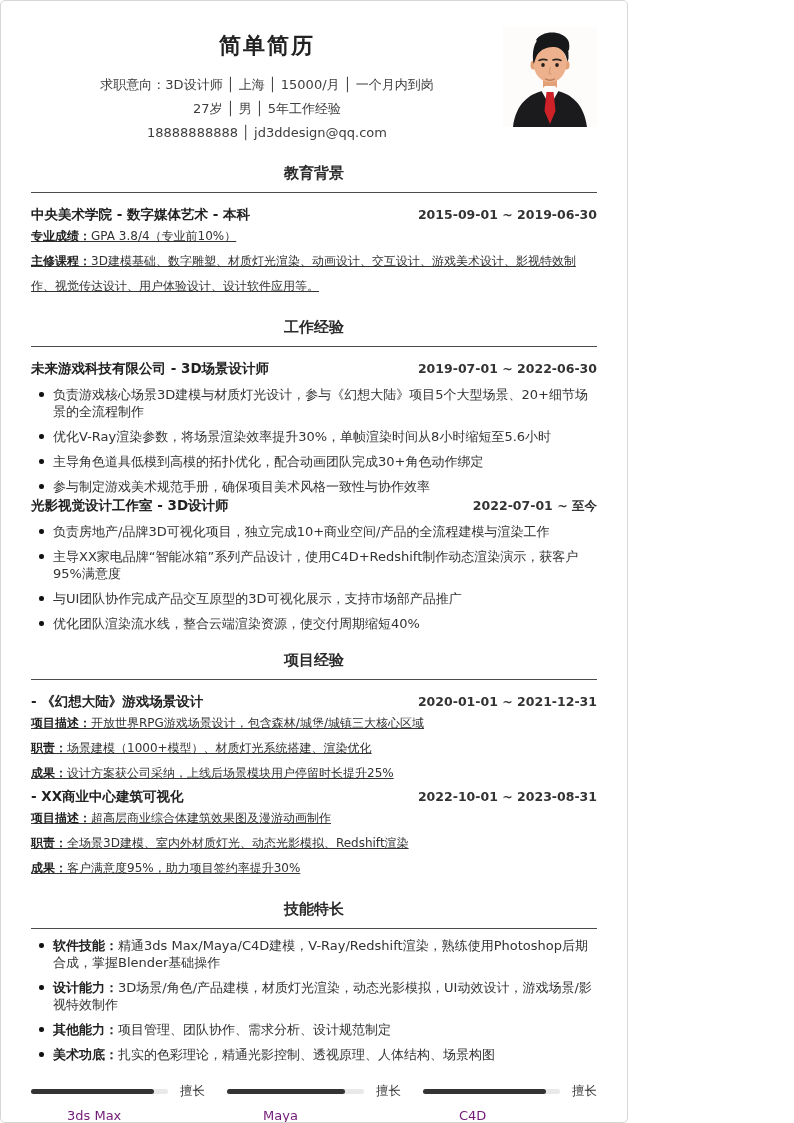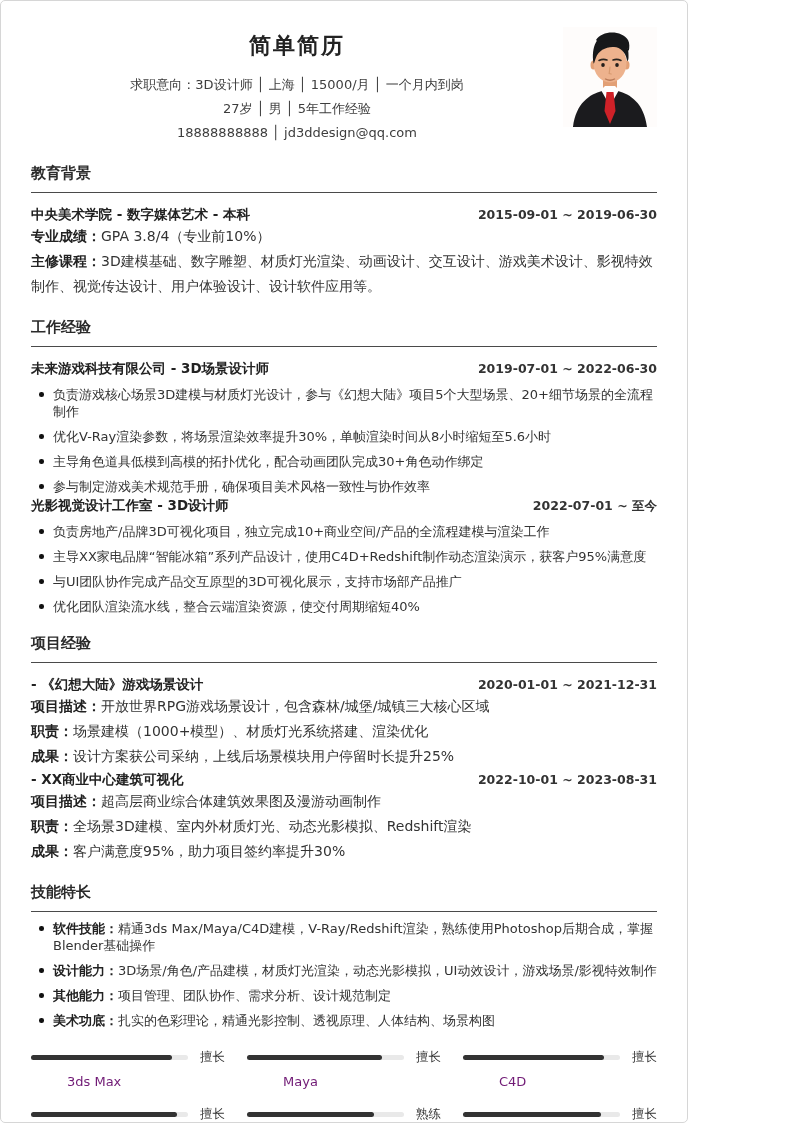--- a/index.html
+++ b/index.html
@@ -1,40 +1,40 @@
 <!DOCTYPE html>
 <html><head>
 <meta charset="utf-8">
 <style>
   html,body { margin:0; padding:0; background:#ffffff; }
   body { font-family:"DejaVu Sans","Liberation Sans",sans-serif; }
   .resume {
-    position:relative; width:688px; height:1123px; box-sizing:border-box;
+    position:relative; width:628px; height:1123px; box-sizing:border-box;
     background:#ffffff; border:1px solid #d6d6d6; border-radius:5px;
     padding:22px 30px 8px 30px; overflow:hidden; color:#333;
   }
   
   .header { display:flex; }
   .header-left { flex:1; text-align:center; padding-top:8px; }
   .resume-title { margin:0 0 12px 0; font-size:22px; font-weight:bold; color:#222; letter-spacing:2px; }
   .info-line { font-size:13px; color:#3d3d3d; line-height:24px; }
   .photo { width:94px; height:100px; margin-top:4px; flex:0 0 auto; }
   .photo svg { display:block; width:94px; height:100px; }
   
   .section { margin-top:19px; }
   .section-title {
     font-size:15px; font-weight:bold; color:#2b2b2b;
-    padding-bottom:9px; border-bottom:1px solid #4a4a4a;
+    padding-bottom:9px; border-bottom:1px solid #4a4a4a;text-align:center;
   }
   .entry { margin-top:13px; }
   .entry + .entry { margin-top:2px; }
   .entry-head { display:flex; justify-content:space-between; align-items:baseline; }
   .entry-title { font-size:13.5px; font-weight:bold; color:#222; }
   .entry-date { font-size:12.5px; color:#333; white-space:nowrap;font-weight:bold; }
-  .detail { font-size:14px; color:#333; line-height:25px; }
+  .detail { font-size:12px; color:#333; line-height:25px;text-decoration:underline; }
   .detail b { color:#222; }
   ul.bullets { list-style:none; margin:5px 0 0 0; padding:0; }
   ul.bullets li {
     position:relative; padding-left:22px; margin-top:8px;
     font-size:13px; color:#333; line-height:17px;
   }
   ul.bullets li::before {
     content:""; position:absolute; left:8px; top:6px;
     width:4.5px; height:4.5px; border-radius:50%; background:#111;
   }

